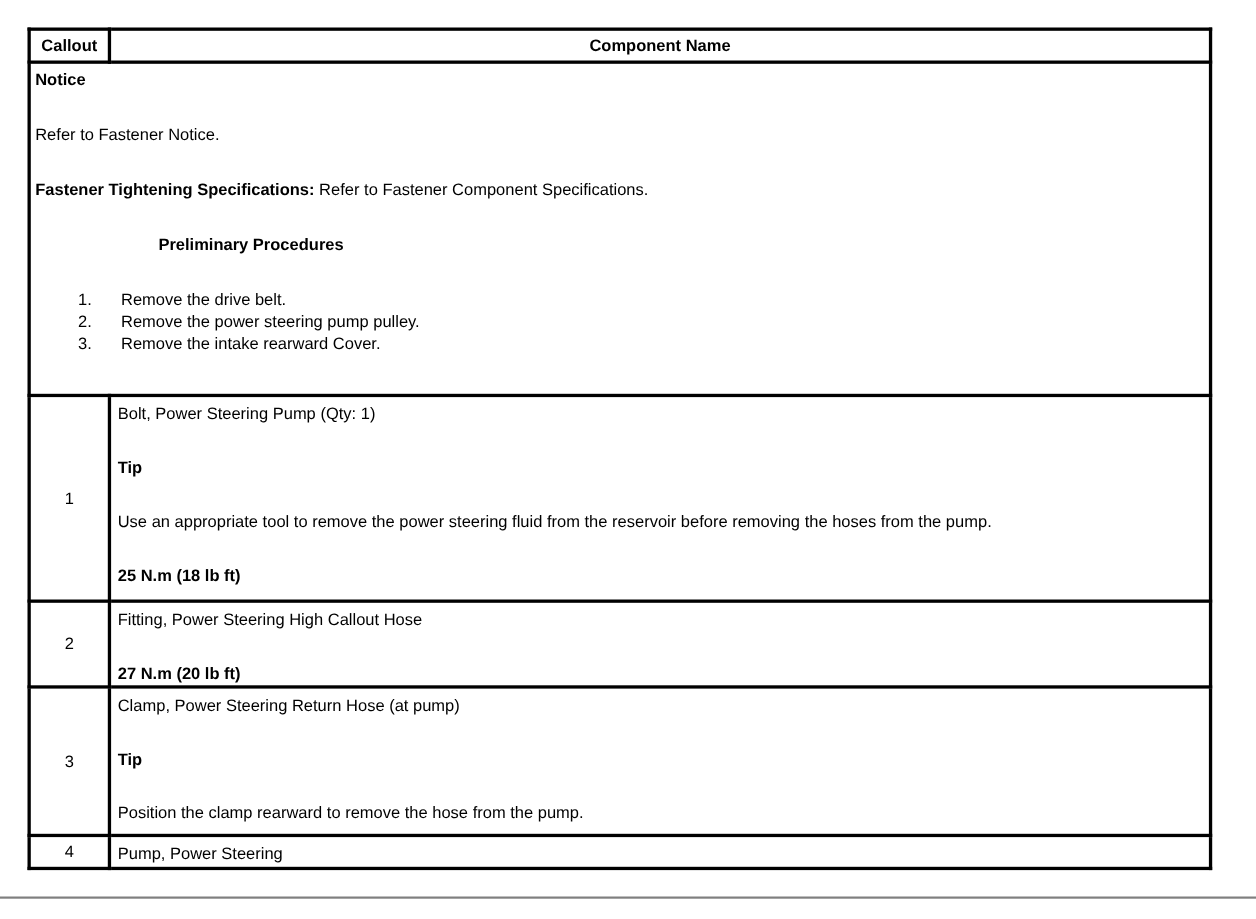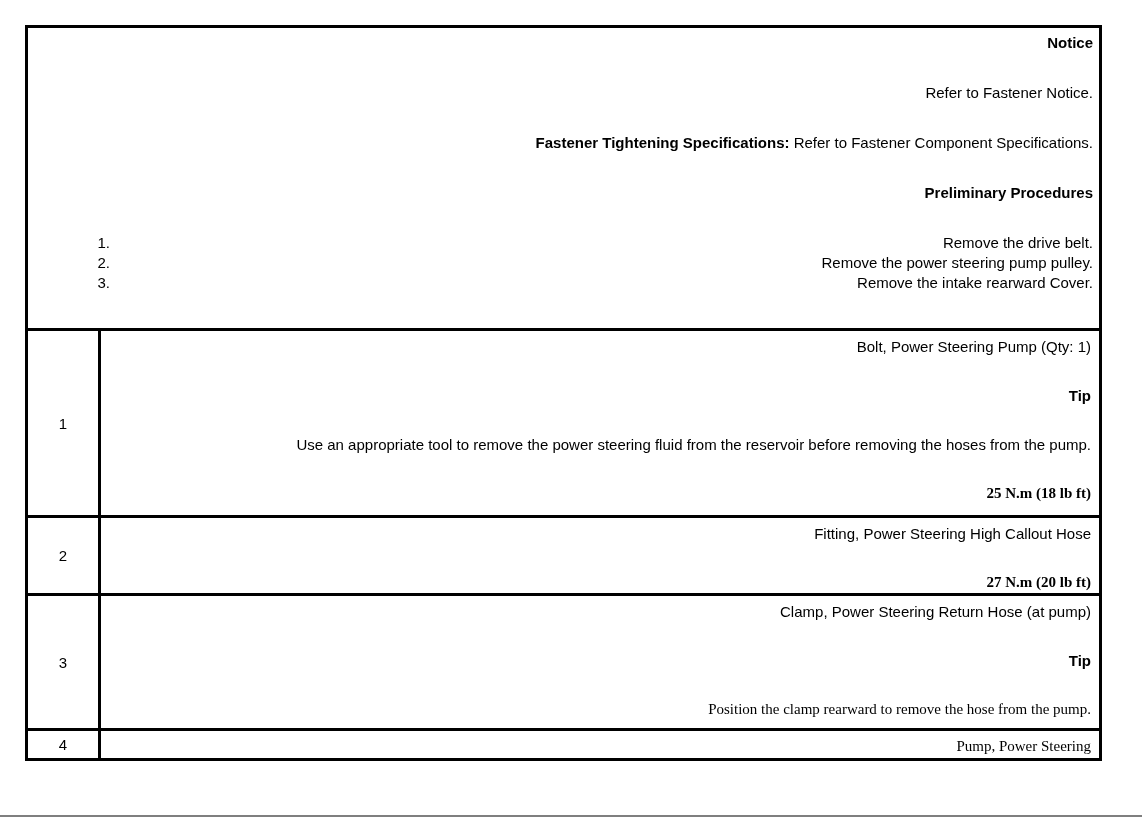--- a/index.html
+++ b/index.html
@@ -24,21 +24,21 @@
     width: 1077px;
     border-collapse: collapse;
     table-layout: fixed;
   }
   .spec-table td, .spec-table th {
     border: 3px solid #000000;
     vertical-align: top;
     padding: 0;
     font-size: 15px;
     font-weight: normal;
-    text-align: right;
+    text-align: left;
     background: #ffffff;
   }
 
   
   tr.hdr { height: 30px; }
   tr.hdr th { font-weight: bold; vertical-align: middle; }
   th.hdr-callout { text-align: center; }
   th.hdr-component { text-align: center; }
 
   
@@ -51,21 +51,21 @@
   tr.r3 { height: 135px; }
   tr.r4 { height: 30px; }
 
   td.callout-cell {
     text-align: center;
     vertical-align: middle;
   }
   td.content-cell { padding: 6px 8px 0 6px; }
 
   p { margin: 0 0 30px 0; line-height: 19px; }
-  p.last { margin-bottom: 0; font-family: Liberation Serif, serif; }
+  p.last { margin-bottom: 0; }
   .b { font-weight: bold; }
 
   .notice-cell p { margin-bottom: 31px; }
   .prelim-heading {
     font-weight: bold;
     margin-left: 112px;
     margin-bottom: 26px;
   }
   ul.steps {
     margin: 0;
@@ -86,20 +86,24 @@
 </style>
 </head>
 <body>
 
 <table class="spec-table">
   <colgroup>
     <col style="width:73px">
     <col>
   </colgroup>
   <tbody>
+    <tr class="hdr">
+      <th class="hdr-callout">Callout</th>
+      <th class="hdr-component">Component Name</th>
+    </tr>
 
     <tr class="notice-row">
       <td class="notice-cell" colspan="2">
         <p class="b">Notice</p>
         <p>Refer to Fastener Notice.</p>
         <p><span class="b">Fastener Tightening Specifications:</span><span> Refer to Fastener Component Specifications.</span></p>
         <p class="prelim-heading">Preliminary Procedures</p>
         <ul class="steps">
           <li>
             <span class="step-num">1.</span>

